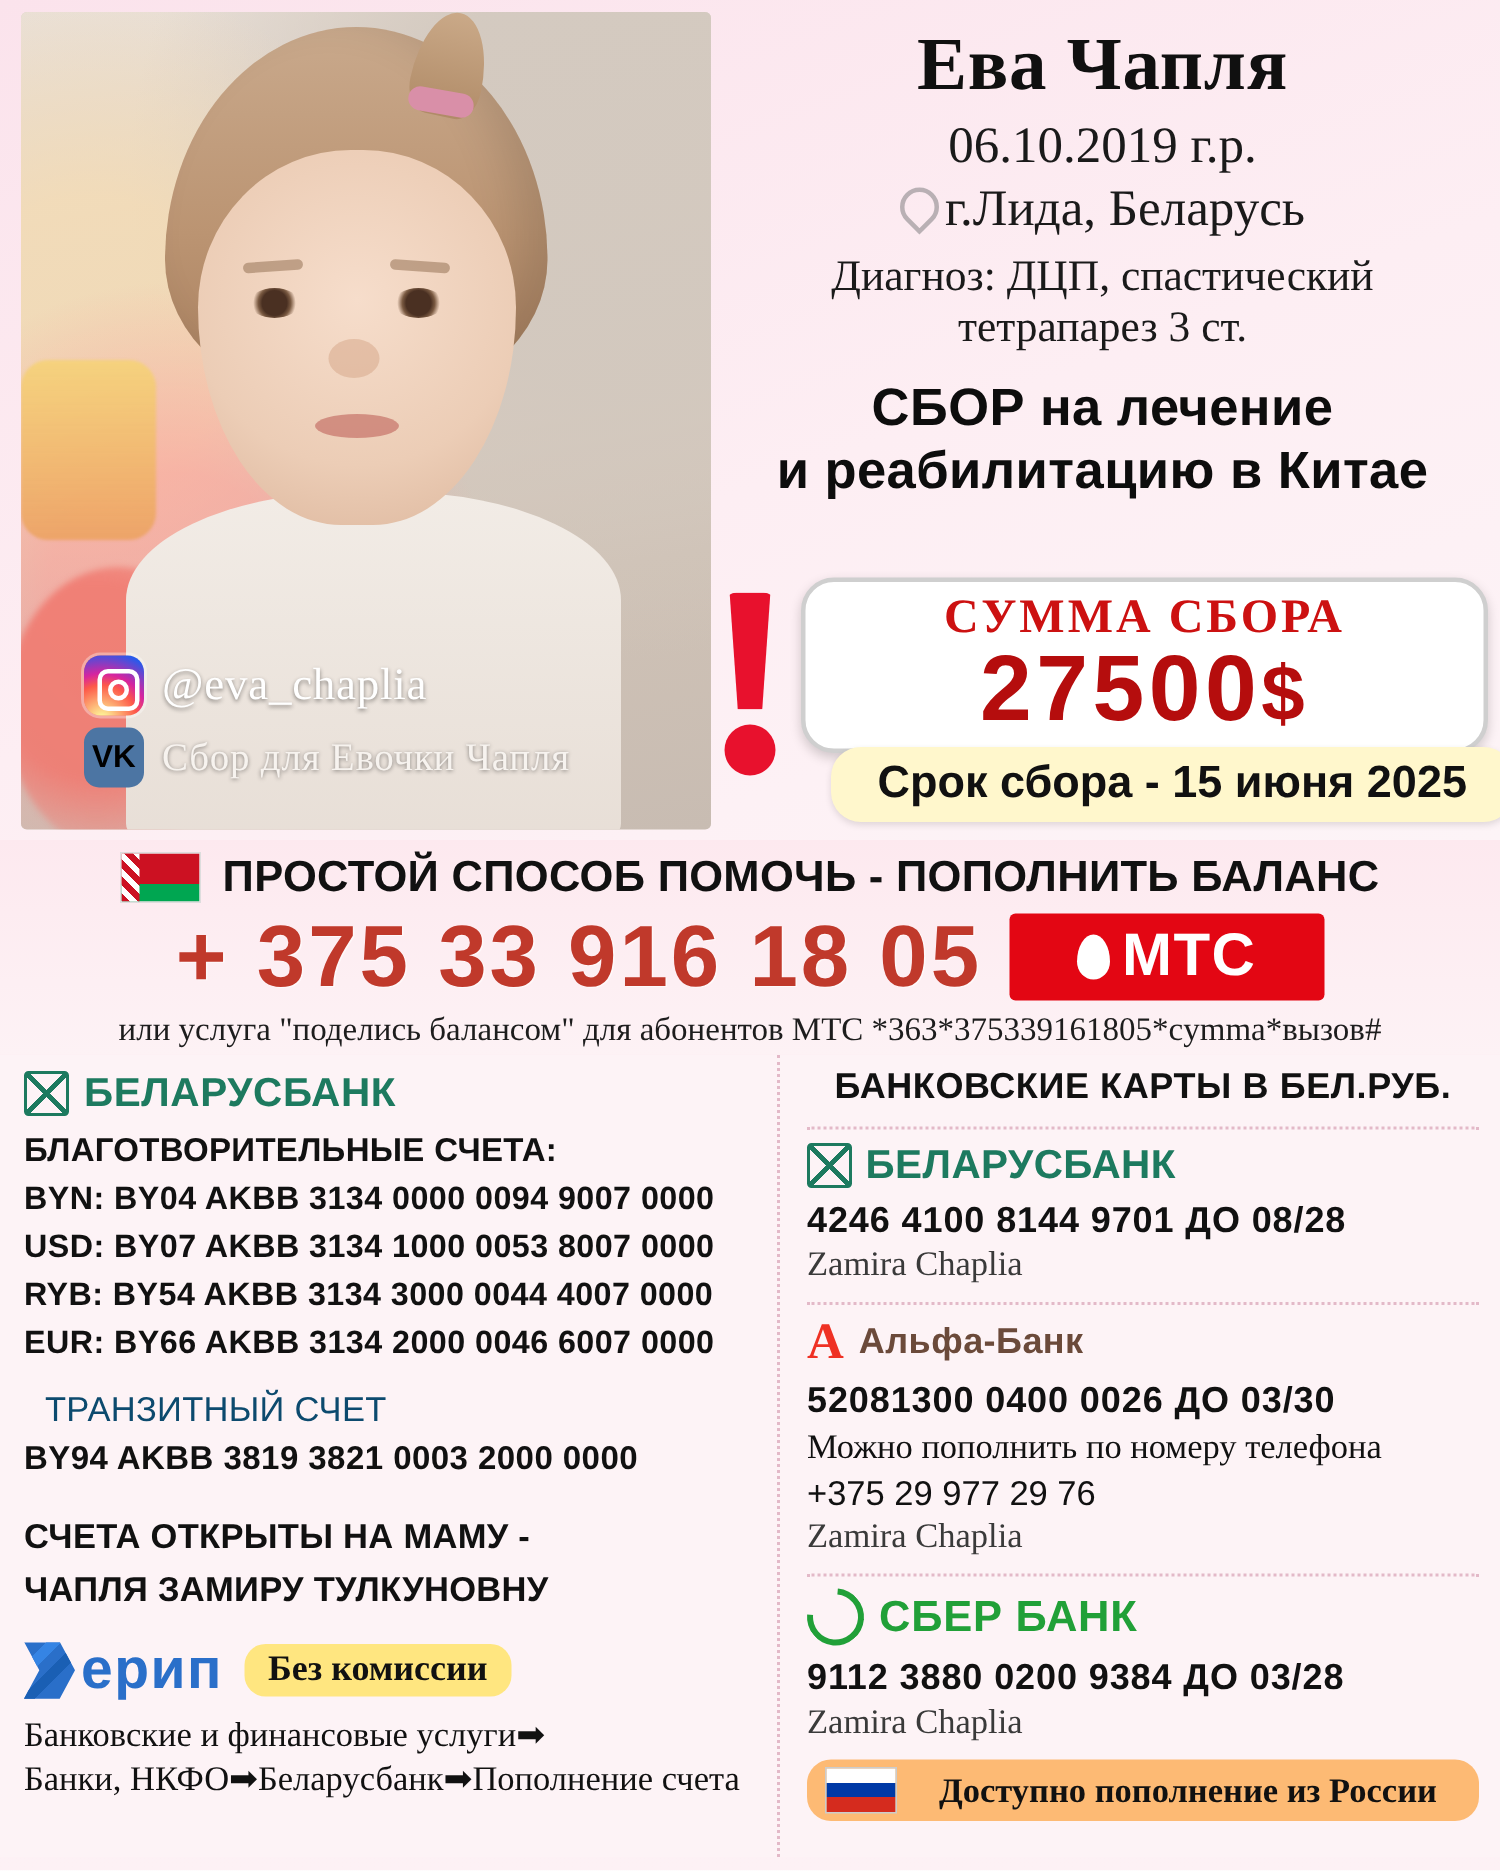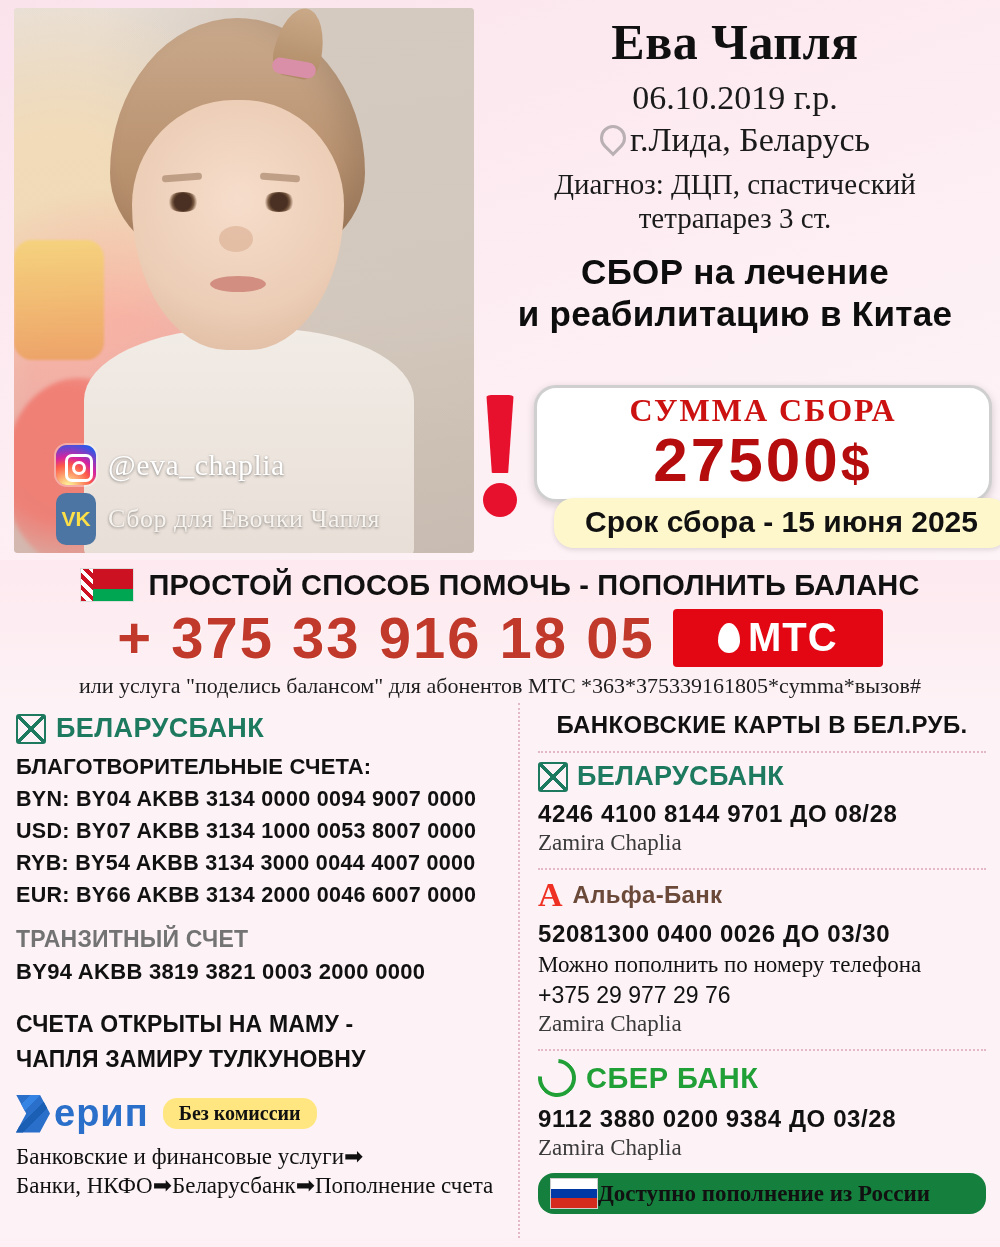--- a/index.html
+++ b/index.html
@@ -151,21 +151,21 @@
     width: 90px;
     height: 120px;
     background: linear-gradient(180deg, rgba(245,210,120,0.9), rgba(235,160,90,0.8));
     border-radius: 18px;
     filter: blur(1px);
   }
 
   .social {
     position: absolute;
     left: 42px;
-    bottom: 0;
+    bottom: 20px;
     width: 400px;
   }
   .social-row {
     display: flex;
     align-items: center;
     gap: 12px;
     margin-bottom: 8px;
   }
   .ig-icon {
     width: 40px; height: 40px;
@@ -185,24 +185,24 @@
   }
   .ig-icon::after {
     content: "";
     position: absolute;
     left: 16px; top: 16px;
     width: 8px; height: 8px;
     border: 3px solid #fff;
     border-radius: 50%;
   }
   .vk-icon {
-    width: 40px; height: 52px;
+    width: 40px; height: 40px;
     border-radius: 10px;
     background: #4c75a3;
-    color: #fde047;
+    color: #000000;
     font-weight: bold;
     font-size: 21px;
     display: flex;
     align-items: center;
     justify-content: center;
     flex: none;
     font-family: "Liberation Sans", sans-serif;
   }
   .social-text {
     font-family: "Liberation Serif", serif;
@@ -483,24 +483,25 @@
     font-family: "Liberation Sans", sans-serif;
     font-weight: bold;
     font-size: 21.5px;
     color: #111;
     margin-top: 7px;
     letter-spacing: 0.3px;
   }
   .gap-16 { height: 18px; }
   .transit-title {
     font-family: "Liberation Sans", sans-serif;
-    font-weight: bold;
+    font-weight: normal;
     font-size: 23px;
-    color: #737373;
+    color: #0c4a6e;
     letter-spacing: 0.2px;
+    margin-left: 14px;
   }
   .transit-acct {
     font-family: "Liberation Sans", sans-serif;
     font-weight: bold;
     font-size: 22px;
     color: #111;
     margin-top: 6px;
     letter-spacing: 0.3px;
   }
   .owner-block {
@@ -538,21 +539,21 @@
     font-size: 38px;
     color: #2a6fc9;
     letter-spacing: 1px;
   }
   .no-commission {
     background: #ffe680;
     border-radius: 14px;
     padding: 4px 16px;
     font-family: "Liberation Serif", serif;
     font-weight: bold;
-    font-size: 20px;
+    font-size: 24px;
     color: #111;
   }
   .erip-path {
     font-family: "Liberation Serif", serif;
     font-size: 23px;
     color: #111;
     margin-top: 8px;
     line-height: 1.25;
   }
 
@@ -640,26 +641,26 @@
   }
   .sber-name {
     font-family: "Liberation Sans", sans-serif;
     font-weight: bold;
     font-size: 29px;
     color: #21a038;
     letter-spacing: 0.5px;
   }
   .ru-banner {
     margin-top: 12px;
-    background: #15803d;
+    background: #fdba74;
     border-radius: 16px;
     padding: 5px 12px;
     display: flex;
     align-items: center;
-    gap: 0;
+    gap: 28px;
   }
   .flag-ru {
     width: 46px; height: 29px;
     flex: none;
     border: 1px solid #ccc;
     background: linear-gradient(180deg, #ffffff 0 33%, #0039a6 33% 66%, #d52b1e 66% 100%);
   }
   .ru-text {
     font-family: "Liberation Serif", serif;
     font-weight: bold;

